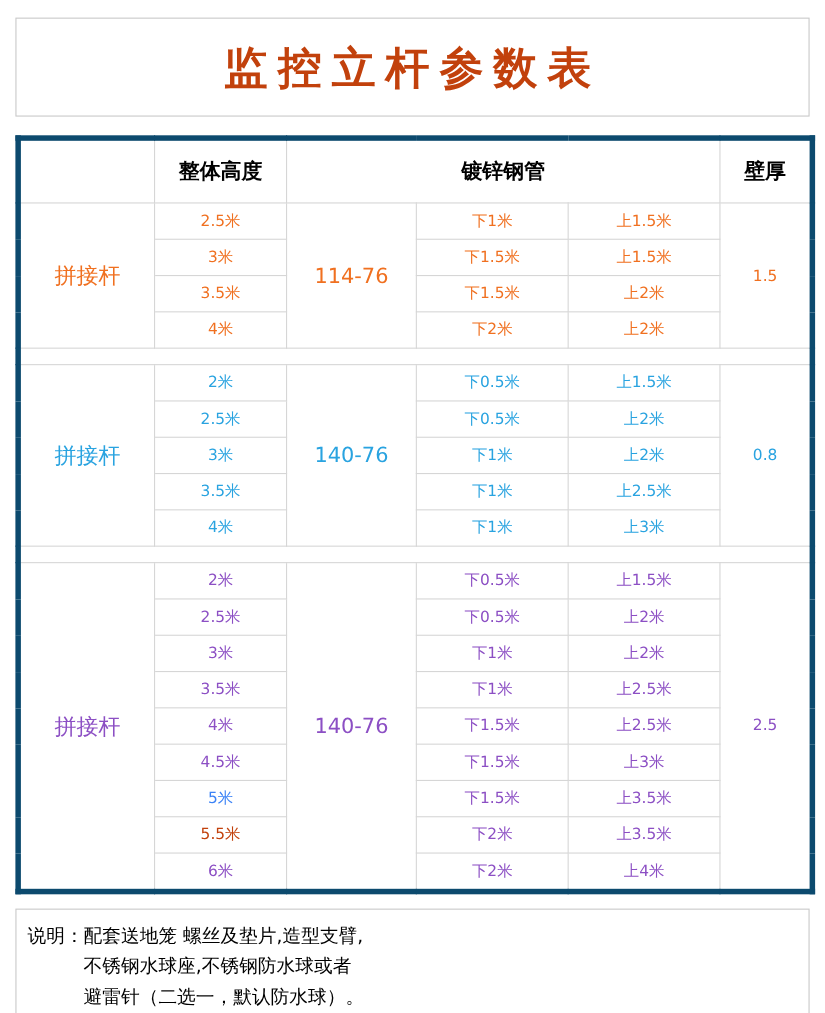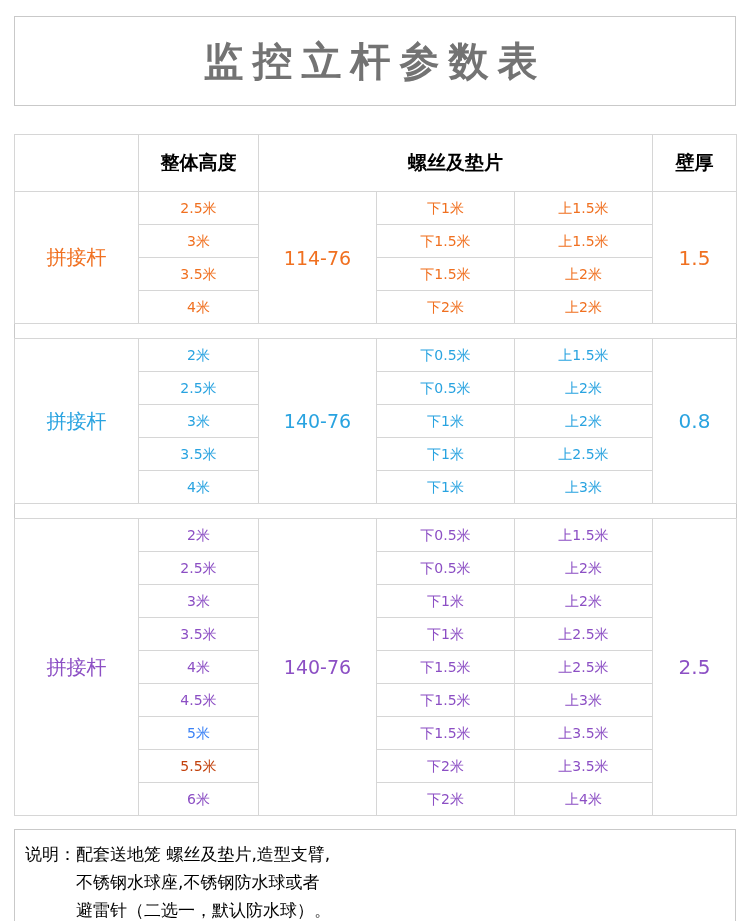--- a/index.html
+++ b/index.html
@@ -28,27 +28,27 @@
     height: 88px;
     display: flex;
     align-items: center;
     justify-content: center;
     background: #fff;
   }
   .title-text {
     font-size: 40px;
     font-weight: bold;
     letter-spacing: 9px;
-    color: #737373;
+    color: #c2410c;
     font-family: "DejaVu Sans", "Liberation Sans", sans-serif;
   }
   
   .tbl {
-    margin-top: 28px;
-    border: 1px solid #0c4a6e;
+    margin-top: 17px;
+    border: 5px solid #0c4a6e;
     border-collapse: collapse;
     width: 722px;
     table-layout: fixed;
   }
   .tbl td, .tbl th {
     border: 1px solid #d6d6d6;
     text-align: center;
     vertical-align: middle;
     padding: 0;
     font-weight: normal;
@@ -73,21 +73,21 @@
     line-height: 32px;
   }
   .label-cell {
     font-size: 20px;
     font-weight: bold;
   }
   .mid-cell {
     font-size: 19px;
   }
   .thick-cell {
-    font-size: 20px;
+    font-size: 14px;
     color: #444;
   }
 
   
   col.c1 { width: 124px; }
   col.c2 { width: 120px; }
   col.c3 { width: 118px; }
   col.c4 { width: 138px; }
   col.c5 { width: 138px; }
   col.c6 { width: 84px; }
@@ -143,21 +143,21 @@
         <col class="c2">
         <col class="c3">
         <col class="c4">
         <col class="c5">
         <col class="c6">
     </colgroup>
     <tbody id="table-body">
       <tr class="hdr">
         <td></td>
         <td>整体高度</td>
-        <td colspan="3">螺丝及垫片</td>
+        <td colspan="3">镀锌钢管</td>
         <td>壁厚</td>
       </tr>
     <tr>
           <td rowspan="4" class="label-cell" style="color: rgb(240, 112, 32);">拼接杆</td>
           <td class="cell" style="color: rgb(240, 112, 32);">2.5米</td>
           <td rowspan="4" class="mid-cell" style="color: rgb(240, 112, 32);">114-76</td>
           <td class="cell" style="color: rgb(240, 112, 32);">下1米</td>
           <td class="cell" style="color: rgb(240, 112, 32);">上1.5米</td>
           <td rowspan="4" class="thick-cell" style="color: rgb(240, 112, 32);">1.5</td>
         </tr>

